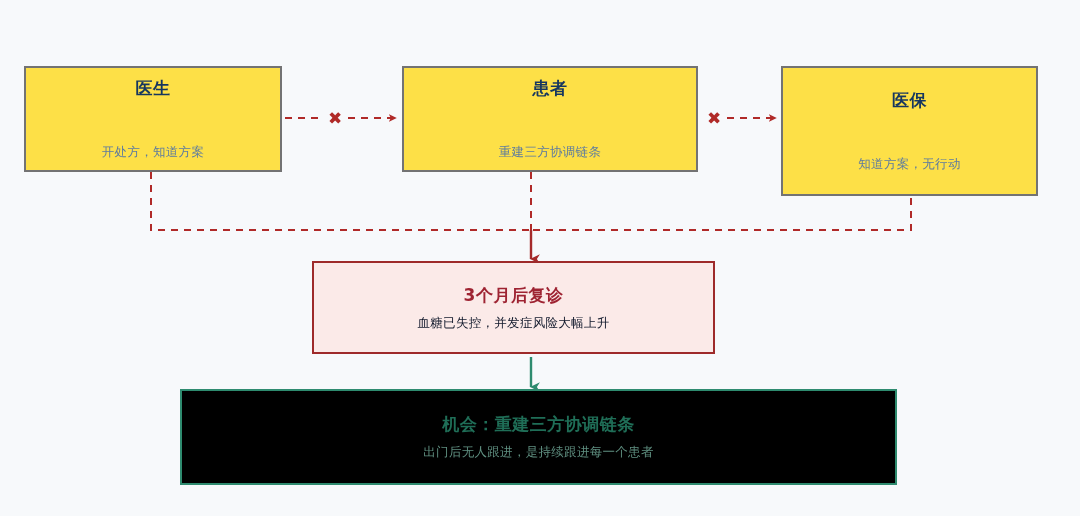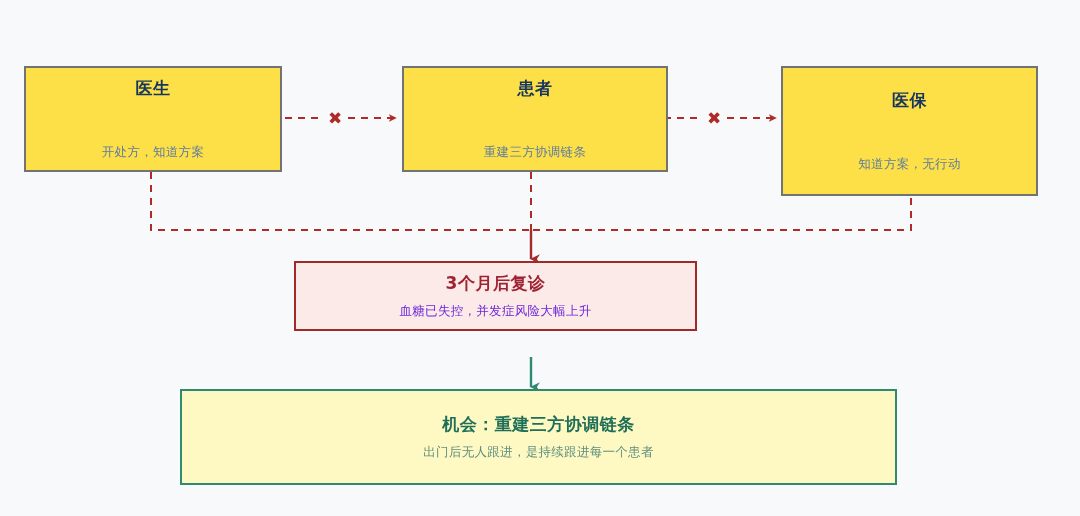--- a/index.html
+++ b/index.html
@@ -69,26 +69,26 @@
   }
   .node.consequence .title {
     font-size: 17px;
     color: #9e2332;
   }
   .node.consequence .title .digit {
     font-weight: bold;
   }
   .node.consequence .subtitle {
     font-size: 12.5px;
-    color: #6d28d9;
+    color: #0f172a;
   }
 
   
   .node.opportunity {
-    background: #fef9c3;
+    background: #000000;
     border: 2px solid #2e8b6f;
   }
   .node.opportunity .title {
     font-size: 17px;
     color: #1f6e57;
   }
   .node.opportunity .subtitle {
     font-size: 12.5px;
     color: #5f8f80;
   }
@@ -144,31 +144,31 @@
   </svg>
 
   <span class="break-mark" style="left:335px; top:118px;">✖</span>
   <span class="break-mark" style="left:714px; top:118px;">✖</span>
 
   <div class="node actor" style="left:24px; top:66px; width:258px; height:106px;">
     <div class="title">医生</div>
     <div class="subtitle">开处方，知道方案</div>
   </div>
 
-  <div class="node actor" style="left:402px; top:66px; width:266px; height:106px;">
+  <div class="node actor" style="left:402px; top:66px; width:296px; height:106px;">
     <div class="title">患者</div>
     <div class="subtitle">重建三方协调链条</div>
   </div>
 
   <div class="node actor" style="left:781px; top:66px; width:257px; height:130px;">
     <div class="title">医保</div>
     <div class="subtitle">知道方案，无行动</div>
   </div>
 
-  <div class="node consequence" style="left:294px; top:261px; width:403px; height:70px;">
+  <div class="node consequence" style="left:312px; top:261px; width:403px; height:93px;">
     <div class="title">
       <span class="digit">3</span><span>个月后复诊</span>
     </div>
     <div class="subtitle">血糖已失控，并发症风险大幅上升</div>
   </div>
 
   <div class="node opportunity" style="left:180px; top:389px; width:717px; height:96px;">
     <div class="title">机会：重建三方协调链条</div>
     <div class="subtitle">出门后无人跟进，是持续跟进每一个患者</div>
   </div>

